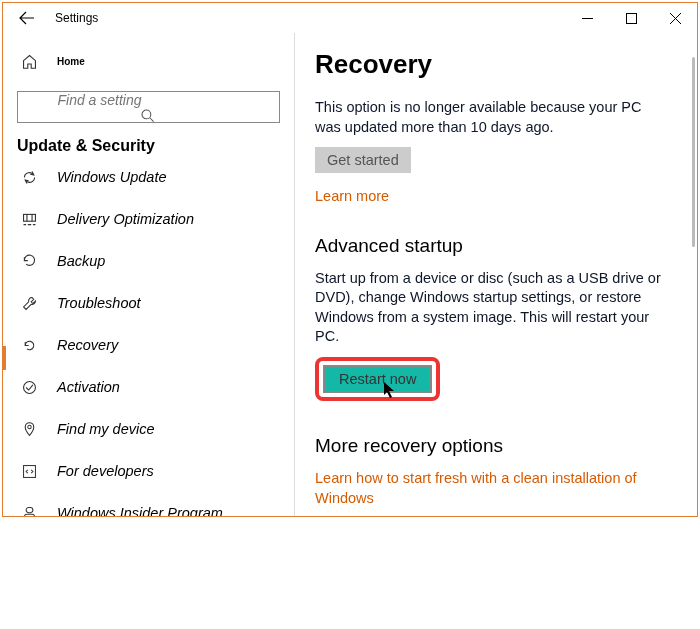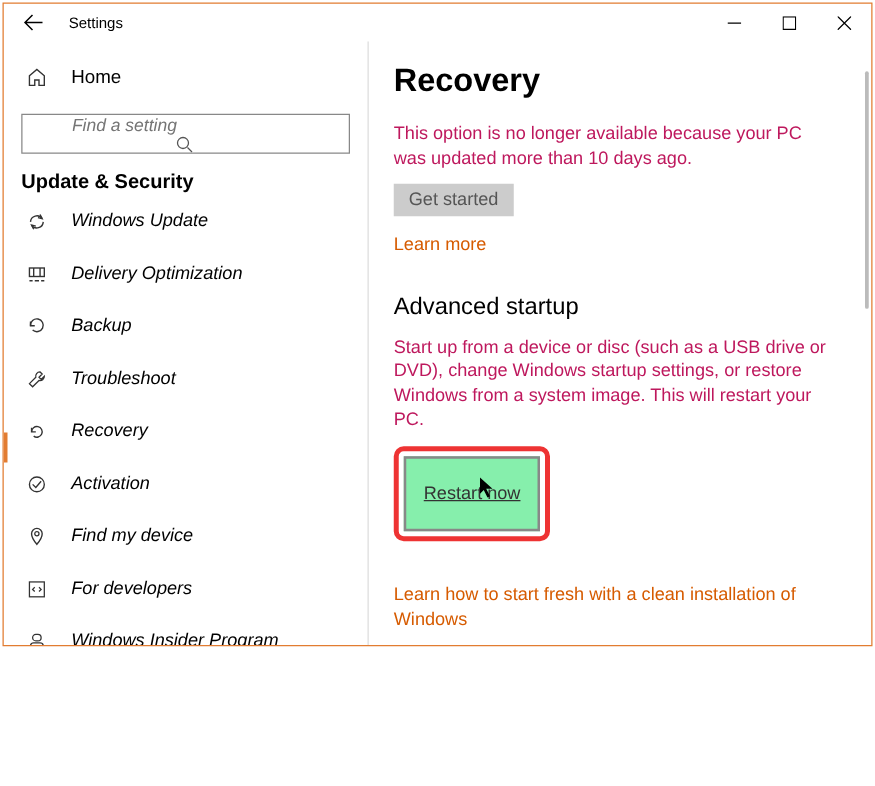--- a/index.html
+++ b/index.html
@@ -7,38 +7,38 @@
   .window { width: 696px; height: 515px; margin: 2px; border: 1px solid #e27c31; background: #fff; display: flex; flex-direction: column; }
   .titlebar { height: 30px; display: flex; align-items: center; padding: 0 0 0 10px; }
   .back-btn { width: 28px; height: 28px; display: flex; align-items: center; justify-content: center; font-size: 15px; color: #000; cursor: pointer; }
   .title-text { margin-left: 14px; font-size: 12px; }
   .win-controls { margin-left: auto; display: flex; }
   .win-ctrl { width: 44px; height: 28px; display: flex; align-items: center; justify-content: center; cursor: pointer; }
   .body { flex: 1; display: flex; overflow: hidden; }
   .sidebar { width: 292px; border-right: 1px solid #ddd; padding: 10px 0 0 0; position: relative; overflow: hidden; }
   .home-row { display: flex; align-items: center; padding: 0 0 0 18px; height: 36px; }
   .home-row .icon { width: 20px; display:flex; align-items:center; }
-  .home-row .lbl { margin-left: 16px; font-size: 15px; }
+  .home-row .lbl { margin-left: 16px; font-size: 10px; font-weight: bold; }
   .search-box { margin: 12px 14px 14px 14px; border: 1px solid #888; height: 32px; display: flex; align-items: center; padding: 0 8px; flex-direction: column; }
   .search-box input { border: none; outline: none; flex: 1; font-size: 14px; color: #666; font-style: italic; background: transparent; }
   .search-box .sicon { width: 18px; color: #555; }
   .section-title { padding: 0 14px; font-weight: 600; font-size: 16px; margin-bottom: 14px; }
   .nav { }
   .nav-item { display: flex; align-items: flex-start; height: 42px; padding-left: 18px; cursor: pointer; position: relative; font-style: italic; }
   .nav-item .icon { width: 20px; display:flex; align-items:center; justify-content:flex-start; color:#333; }
   .nav-item .lbl { margin-left: 16px; font-size: 14.5px; }
   .nav-item.selected::before { content:""; position:absolute; left:-1px; top:9px; bottom:9px; width:4px; background:#e27c31; }
   .content { flex: 1; padding: 16px 8px 0 20px; position: relative; overflow: hidden; }
   .content h1 { font-size: 26px; font-weight: 600; margin-bottom: 18px; }
-  .desc { font-size: 14.5px; line-height: 1.35; color: #be185d; margin-bottom: 10px; max-width: 350px; }
+  .desc { font-size: 14.5px; line-height: 1.35; color: #0f172a; margin-bottom: 10px; max-width: 350px; }
   .btn { display:inline-block; background:#ccc; color:#555; font-size:14.5px; padding:5px 12px; margin-bottom:14px; cursor:default;text-align:center; }
   .link { color:#d65b00; font-size:14.5px; cursor:pointer; display:block; margin-bottom: 28px; max-width: 360px; line-height:1.35; }
   .sub-h { font-size: 19px; font-weight: 400; margin-bottom: 12px; }
   .callout { display:inline-block; border:4px solid #e33; border-radius:8px; padding:4px; position:relative; }
-  .btn2 { display:inline-block; background:#86efac; border:2px solid #888; color:#333; font-size:14.5px; padding:20px 14px; cursor:pointer; position:relative;text-decoration:underline; }
+  .btn2 { display:inline-block; background:#14b8a6; border:2px solid #888; color:#333; font-size:14.5px; padding:4px 14px; cursor:pointer; position:relative; }
   .cursor-ptr { position:absolute; left:64px; top:20px; }
   .scroll-thumb { position:absolute; right:2px; top:24px; width:3px; height:190px; background:#bbb; border-radius:2px; }
   svg { display:block; }
 </style>
 </head>
 <body>
 
 <div class="window">
   <div class="titlebar">
     <div class="back-btn">
@@ -185,18 +185,19 @@
       <div class="callout">
         <div class="btn2">Restart now</div>
         <span class="cursor-ptr">
           <svg width="14" height="18" viewBox="0 0 14 18">
               <path d="M1 1 L1 14 L4 11 L7 17 L9 16 L6 10 L11 10 Z" fill="#000"></path>
             </svg>
         </span>
       </div>
 
       <div style="height:34px"></div>
+      <div class="sub-h">More recovery options</div>
       <a class="link" style="margin-bottom:0">Learn how to start fresh with a clean installation of Windows</a>
 
       <div class="scroll-thumb"></div>
     </div>
   </div>
 </div>
 
 </body></html>

